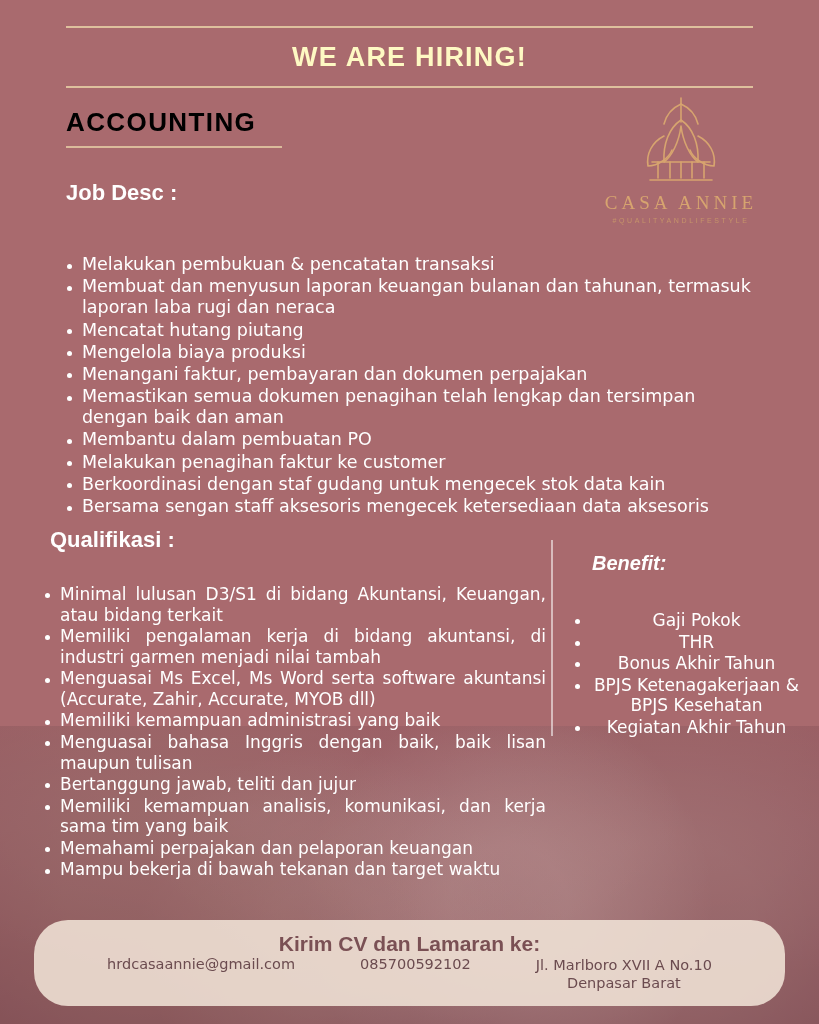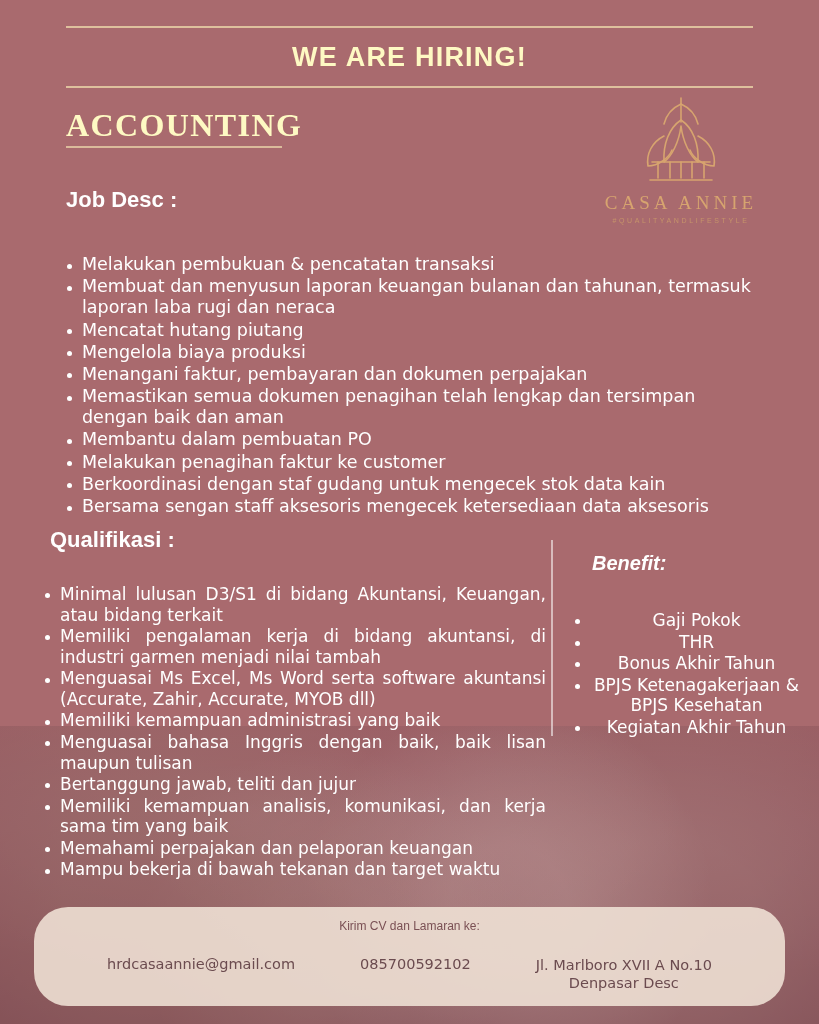--- a/index.html
+++ b/index.html
@@ -54,25 +54,25 @@
     font-family:"Liberation Sans", sans-serif;
     font-weight:700;
     font-size:27px;
     letter-spacing:1.2px;
     color:#fef9c3;
   }
 
   
   .role {
     position:absolute; top:107px; left:66px;
-    font-family:Liberation Serif, serif;
+    font-family:Liberation Sans, sans-serif;
     font-weight:700;
-    font-size:32px;
+    font-size:26px;
     letter-spacing:1.4px;
-    color:#fef9c3;
+    color:#000000;
   }
   .role-underline {
     position:absolute; top:146px; left:66px;
     width:216px; height:2px; background:#e7cfa6; opacity:.8;
   }
 
   
   .logo {
     position:absolute; top:92px; right:52px;
     width:172px; text-align:center;
@@ -88,21 +88,21 @@
   .logo-sub {
     font-family:"Liberation Sans", sans-serif;
     font-size:7px;
     letter-spacing:2.6px;
     color:#c6936a;
     margin-top:3px;
   }
 
   
   .h-jobdesc {
-    position:absolute; top:187px; left:66px;
+    position:absolute; top:180px; left:66px;
     font-family:"Liberation Sans", sans-serif;
     font-weight:700; font-size:22px; color:#ffffff;
   }
   .h-qual {
     position:absolute; top:527px; left:50px;
     font-family:Liberation Sans, sans-serif;
     font-weight:700; font-size:22px; color:#ffffff;
   }
   .h-benefit {
     position:absolute; top:552px; left:592px;
@@ -156,24 +156,24 @@
   .footer {
     position:absolute; left:34px; right:34px; bottom:18px;
     background:rgba(240,226,214,0.88);
     border-radius:34px;
     padding:12px 20px 14px;
     text-align:center;
     color:#6b4b4f;
   }
   .footer-title {
     font-family:"Liberation Sans", sans-serif;
-    font-weight:400;
-    font-size:12px;
+    font-weight:700;
+    font-size:21px;
     color:#7a5054;
-    margin-bottom:23px;
+    margin-bottom:0;
   }
   .footer-row {
     display:flex;
     justify-content:center;
     align-items:flex-start;
     gap:65px;
     font-size:14.5px;
     color:#6b4b4f;
   }
   .footer-row .addr { text-align:center; line-height:1.25; }
@@ -254,18 +254,18 @@
     <li>Kegiatan Akhir Tahun</li>
   </ul>
 
   <div class="footer">
     <div class="footer-title">Kirim CV dan Lamaran ke:</div>
     <div class="footer-row">
       <span>hrdcasaannie@gmail.com</span>
       <span>085700592102</span>
       <span class="addr">
         <span>Jl. Marlboro XVII A No.10</span><br>
-        <span>Denpasar Desc</span>
+        <span>Denpasar Barat</span>
       </span>
     </div>
   </div>
 
 </div>
 
 </body></html>

